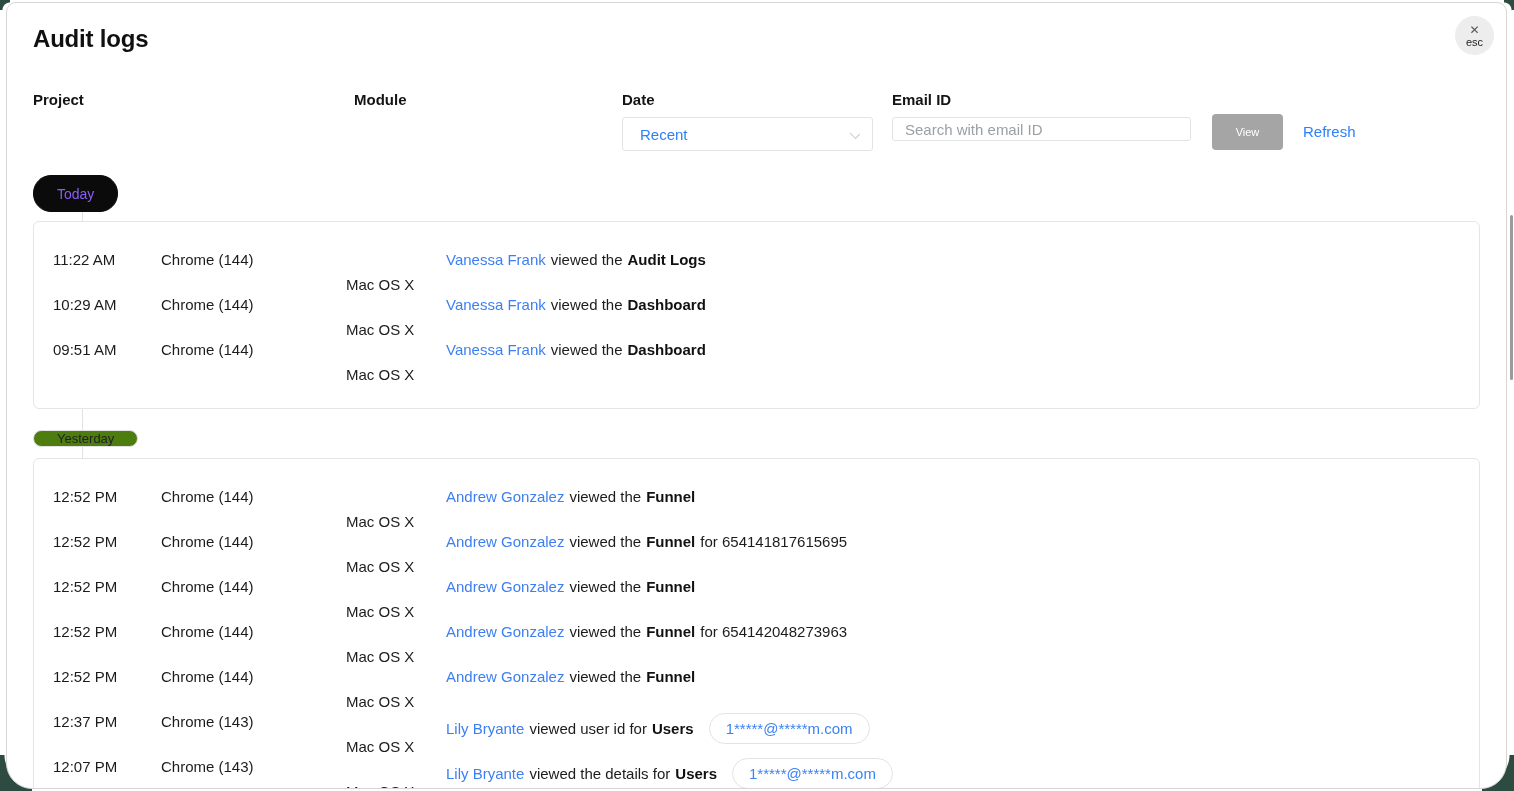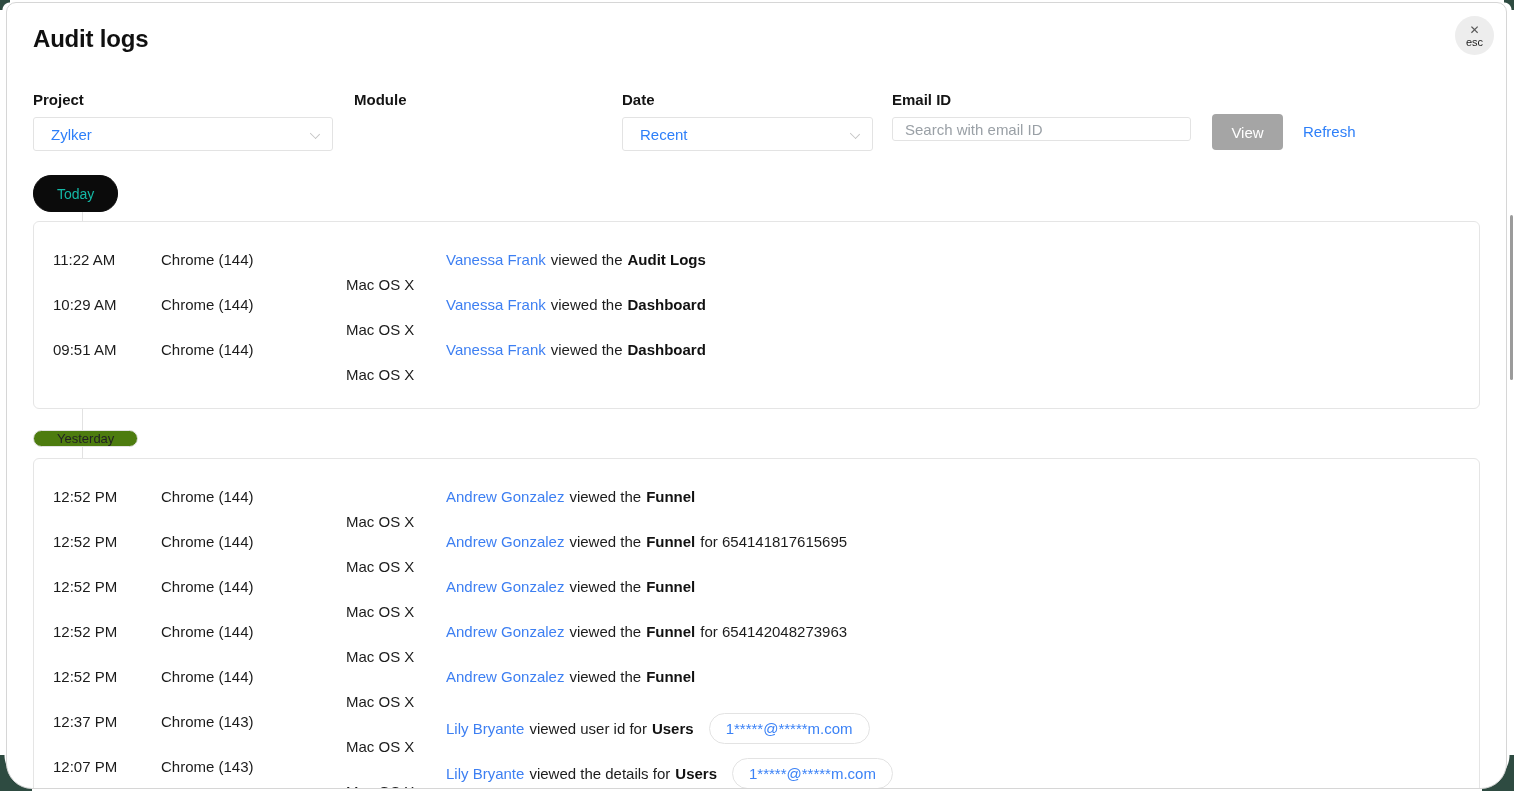--- a/index.html
+++ b/index.html
@@ -46,33 +46,33 @@
   .f-project { left:0; width:300px; }
   .f-module  { left:321px; width:248px; }
   .f-date    { left:589px; width:251px; }
   .f-email   { left:859px; width:299px; }
   .f-email input { width:100%; height:24px; border:1px solid #e3e3e3; border-radius:3px;
                    padding:0 12px; font-size:15px; color:#333; outline:none;
                    font-family:"Liberation Sans", sans-serif; }
   .f-email input::placeholder { color:#9aa0a6; }
   .view-btn { position:absolute; left:1179px; top:23px; width:71px; height:36px;
               background:#a5a5a5; color:#fff; border:none; border-radius:4px;
-              font-size:15px; cursor:pointer; font-family:"Liberation Sans", sans-serif; }
+              font-size:11px; cursor:pointer; font-family:"Liberation Sans", sans-serif; }
   .refresh-link { position:absolute; left:1270px; top:32px; font-size:15px;
                   color:#2d7ff9; text-decoration:none; cursor:pointer; }
 
   
   .connector { position:absolute; left:75px; top:192px; width:1px; height:288px;
                background:#e2e2e2; z-index:0; }
   .timeline { position:absolute; left:26px; right:26px; top:172px; z-index:1; }
   .group + .group { margin-top:20px; }
   .day-pill { display:inline-flex; align-items:center; justify-content:center;
               padding:0 23px; border-radius:18px; cursor:pointer; position:relative; z-index:2; }
   .day-pill.dark { height:37px; background:#0b0b0b; border:1px solid #0b0b0b;
-                   color:#14b8a6; font-size:14px; margin-bottom:9px; }
+                   color:#8b5cf6; font-size:14px; margin-bottom:9px; }
   .day-pill.light { height:17px; background:#4d7c0f; border:1px solid #e3e3e3;
                     color:#222; font-size:13px; margin-bottom:11px; }
   .card { background:#fff; border:1px solid #e5e5e5; border-radius:6px;
           padding:29px 0 22px 0; position:relative; z-index:1; }
   .group:last-child .card { min-height:340px; }
   .row { display:flex; align-items:flex-start; height:45px; font-size:15px; color:#1c1c1c; }
   .c { flex:none; }
   .c.time    { margin-left:19px; width:108px; }
   .c.browser { width:185px; }
   .c.os      { width:100px;margin-top:25px; }
@@ -102,24 +102,20 @@
 
   <button class="esc-btn">
     <span class="x">✕</span>
     <span class="esc">esc</span>
   </button>
 
   <div class="filters">
 
     <div class="filter f-project">
       <label>Project</label>
-      <div class="selectbox">
-        <span class="val">Zylker</span>
-        <span class="chev"></span>
-      </div>
     </div>
 
     <div class="filter f-module">
       <label>Module</label>
     </div>
 
     <div class="filter f-date">
       <label>Date</label>
       <div class="selectbox">
         <span class="val">Recent</span>

